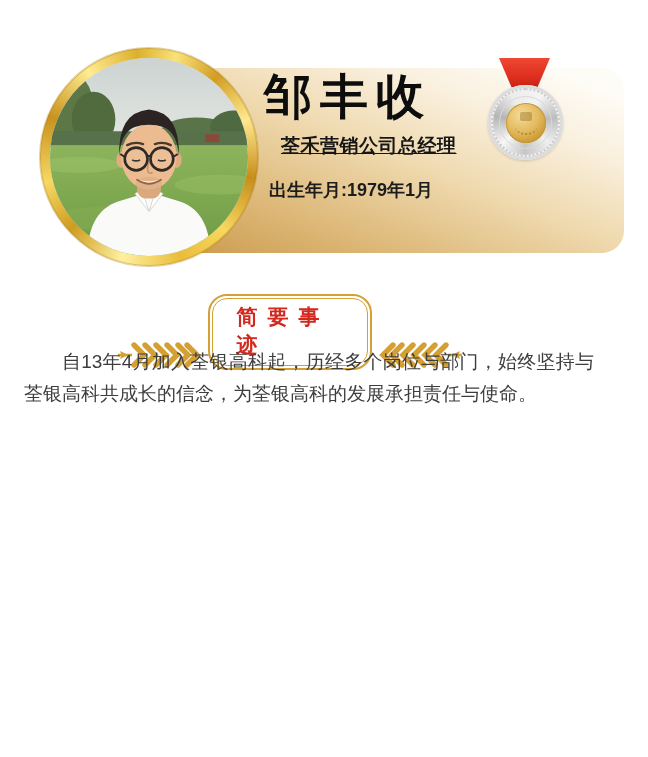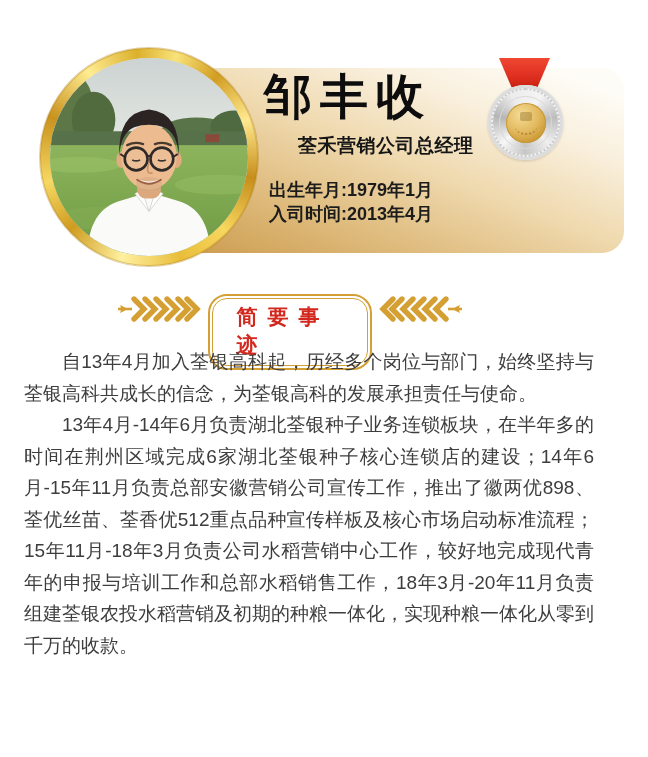--- a/index.html
+++ b/index.html
@@ -23,22 +23,22 @@
   }
   .photo-circle{width:198px;height:198px;border-radius:50%;overflow:hidden;background:#dfe4e0;}
   .photo-circle svg{display:block;width:100%;height:100%;}
   
   .person-name{
     position:absolute;left:264px;top:70px;
     font-family:"DejaVu Serif","Liberation Serif",serif;
     font-size:48px;font-weight:900;color:#0d0d0d;letter-spacing:8px;line-height:1.1;
   }
   .person-title{
-    position:absolute;left:298px;top:133px;
-    font-size:19px;font-weight:bold;color:#161616;letter-spacing:.5px;
+    position:absolute;left:281px;top:133px;
+    font-size:19px;font-weight:bold;color:#161616;letter-spacing:.5px;text-decoration:underline;
   }
   .fields{position:absolute;left:269px;top:178px;font-size:18px;font-weight:bold;color:#1c1c1c;line-height:24px;}
   
   .medal{position:absolute;left:488px;top:58px;width:76px;height:110px;}
   .medal-ribbon{
     position:absolute;left:11px;top:0;width:51px;height:31px;
     background:linear-gradient(180deg,#ef4731 0%,#e03122 55%,#c81f10 100%);
     clip-path:polygon(0 0,100% 0,74% 100%,26% 100%);
   }
   .medal-disc{
@@ -62,21 +62,21 @@
     content:"";position:absolute;left:14px;top:9px;width:12px;height:9px;border-radius:2px;
     background:rgba(125,85,15,.35);
   }
   .medal-gold::after{
     content:"";position:absolute;left:9px;top:16px;width:22px;height:14px;border-radius:50%;
     border-bottom:2px dotted rgba(125,85,15,.45);border-top:none;border-left:none;border-right:none;
   }
   
   .section-row{
     position:absolute;left:0;top:294px;width:579px;
-    display:flex;align-items:flex-start;justify-content:center;gap:7px;
+    display:flex;align-items:flex-end;justify-content:center;gap:7px;
   }
   .wheat{flex:0 0 auto;}
   .badge-outer{border:2px solid #d4a034;border-radius:19px;padding:2px;background:#ffffff;}
   .badge-inner{border:1px solid #d4a034;border-radius:15px;padding:4px 16px 6px 24px;}
   .badge-text{
     font-size:21px;font-weight:bold;color:#d3281e;letter-spacing:10px;margin-right:-10px;
     font-family:"Liberation Sans","DejaVu Sans",sans-serif;
   }
   
   .bio{
@@ -145,21 +145,20 @@
     <div class="medal-ribbon"></div>
     <div class="medal-disc">
       <div class="medal-gold"></div>
     </div>
   </div>
 
   <div class="person-name">邹丰收</div>
   <div class="person-title">荃禾营销公司总经理</div>
   <div class="fields">
     <div>出生年月:1979年1月</div>
-    <div>入司时间:2013年4月</div>
   </div>
 
   <div class="section-row">
     <svg class="wheat" width="84" height="30" viewBox="0 0 84 30" xmlns="http://www.w3.org/2000/svg">
       <line x1="1" y1="15" x2="15" y2="15" stroke="#d4a034" stroke-width="2.6"></line>
       <path d="M3,11 Q8,13 10,15 Q8,17 3,19 Q5,15 3,11 Z" fill="#d4a034"></path>
       <g fill="none" stroke="#d4a034" stroke-width="5.4" stroke-linecap="round" stroke-linejoin="miter">
         <path d="M17,5 L27,15 L17,25"></path>
         <path d="M28,5 L38,15 L28,25"></path>
         <path d="M39,5 L49,15 L39,25"></path>
@@ -182,16 +181,15 @@
         <path d="M39,5 L49,15 L39,25"></path>
         <path d="M50,5 L60,15 L50,25"></path>
         <path d="M61,5 L71,15 L61,25"></path>
         <path d="M70,5 L80,15 L70,25"></path>
       </g>
     </svg>
   </div>
 
   <div class="bio">
     <p>自13年4月加入荃银高科起，历经多个岗位与部门，始终坚持与荃银高科共成长的信念，为荃银高科的发展承担责任与使命。</p>
-    <p>13年4月-14年6月负责湖北荃银种子业务连锁板块，在半年多的时间在荆州区域完成6家湖北荃银种子核心连锁店的建设；14年6月-15年11月负责总部安徽营销公司宣传工作，推出了徽两优898、荃优丝苗、荃香优512重点品种宣传样板及核心市场启动标准流程；15年11月-18年3月负责公司水稻营销中心工作，较好地完成现代青年的申报与培训工作和总部水稻销售工作，18年3月-20年11月负责组建荃银农投水稻营销及初期的种粮一体化，实现种粮一体化从零到千万的收款。</p>
   </div>
 
 </div>
 
 </body></html>

